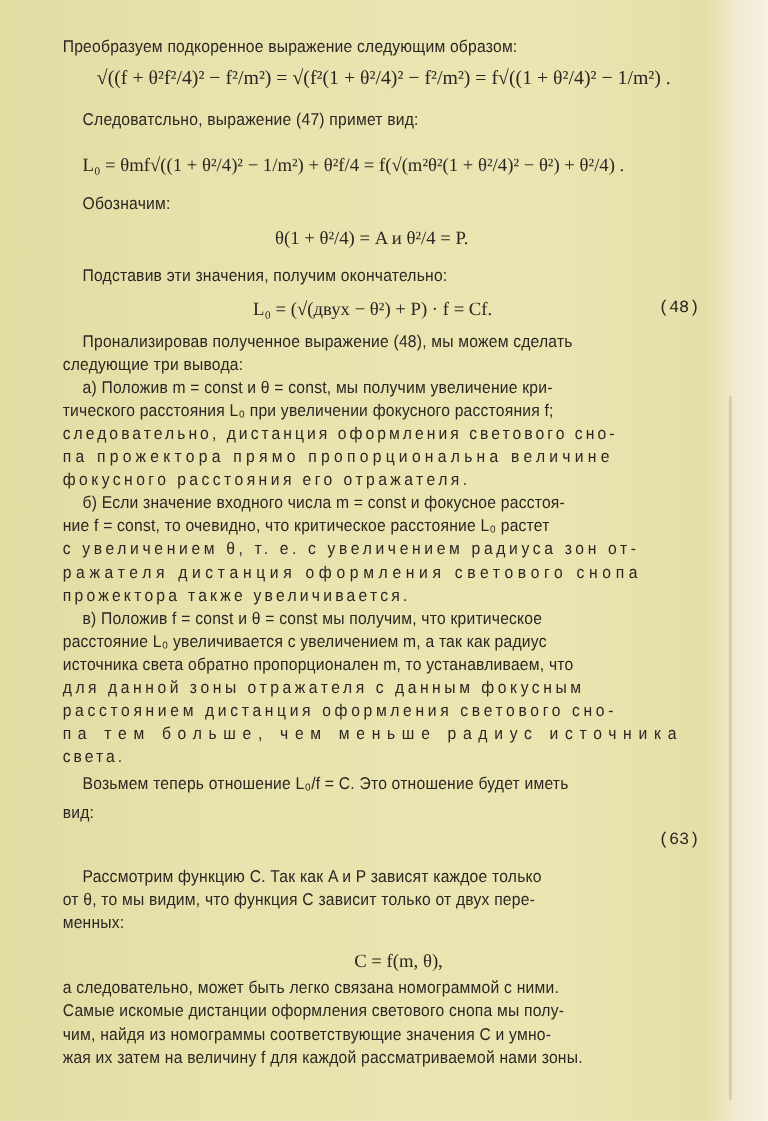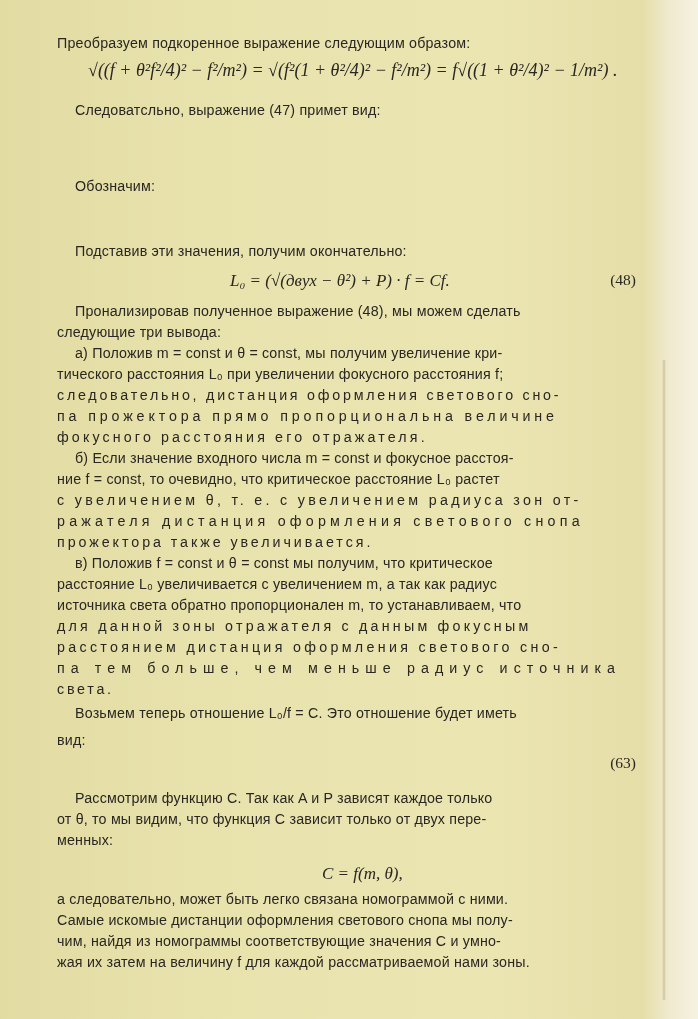--- a/index.html
+++ b/index.html
@@ -16,42 +16,44 @@
     position: absolute; left: 57px; white-space: nowrap;
     font-family: "Liberation Sans", "DejaVu Sans", sans-serif;
     font-size: 15.5px; letter-spacing: 0.2px;
     transform: scaleX(0.92); transform-origin: left center;
   }
   .indent { left: 75px; }
   .spaced { letter-spacing: 4.4px; }
   .eq {
     position: absolute; white-space: nowrap;
     font-family: "Liberation Serif", "DejaVu Serif", serif;
-    font-style: italic; font-size: 17px;
+    font-size: 17px;
   }
   .eqnum {
-    position: absolute; right: 52px; font-family: Liberation Serif, serif;
+    position: absolute; right: 52px; font-family: Liberation Mono, monospace;
     font-size: 15.5px;
   }
   .edge-shadow {
     position: absolute; left: 662px; top: 360px; width: 4px; height: 640px;
     background: linear-gradient(90deg, rgba(150,130,80,0.0), rgba(150,130,80,0.35), rgba(150,130,80,0));
   }
 </style>
 </head>
 <body>
 
 <div class="page">
 
   <div class="line" style="top:34px" data-bind="page.lines.0.text">Преобразуем подкоренное выражение следующим образом:</div>
   <div class="eq" style="left:88px; top:60px; font-size:18px" data-bind="page.equations.e1">√((f + θ²f²/4)² − f²/m²) = √(f²(1 + θ²/4)² − f²/m²) = f√((1 + θ²/4)² − 1/m²) .</div>
 
   <div class="line indent" style="top:101px" data-bind="page.lines.1.text">Следоватcльно, выражение (47) примет вид:</div>
+  <div class="eq" style="left:75px; top:140px" data-bind="page.equations.e2">L₀ = θmf√((1 + θ²/4)² − 1/m²) + θ²f/4 = f(√(m²θ²(1 + θ²/4)² − θ²) + θ²/4) .</div>
 
   <div class="line indent" style="top:177px" data-bind="page.lines.2.text">Обозначим:</div>
+  <div class="eq" style="left:250px; top:207px" data-bind="page.equations.e3">θ(1 + θ²/4) = A  и  θ²/4 = P.</div>
 
   <div class="line indent" style="top:242px" data-bind="page.lines.3.text">Подставив эти значения, получим окончательно:</div>
   <div class="eq" style="left:230px; top:271px" data-bind="page.equations.e4">L₀ = (√(двух − θ²) + P) · f = Cf.</div>
   <div class="eqnum" style="top:271px" data-bind="page.equations.e4_num">(48)</div>
 
   <div class="line indent" style="top:302px" data-bind="page.lines.4.text">Пронализировав полученное выражение (48), мы можем сделать</div>
   <div class="line" style="top:323px" data-bind="page.lines.5.text">следующие три вывода:</div>
   <div class="line indent" style="top:344px" data-bind="page.lines.6.text">а) Положив m = const и θ = const, мы получим увеличение кри-</div>
   <div class="line" style="top:365px" data-bind="page.lines.7.text">тического расстояния L₀ при увеличении фокусного расстояния f;</div>
   <div class="line spaced" style="top:386px; letter-spacing:3px" data-bind="page.lines.8.text">следовательно, дистанция оформления светового сно-</div>

